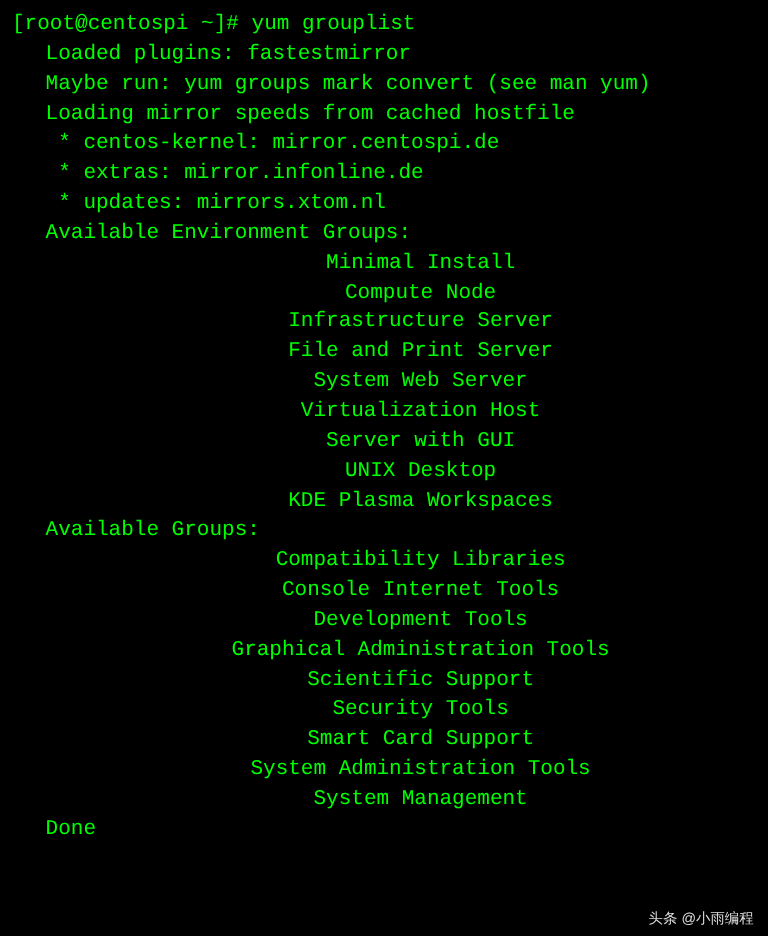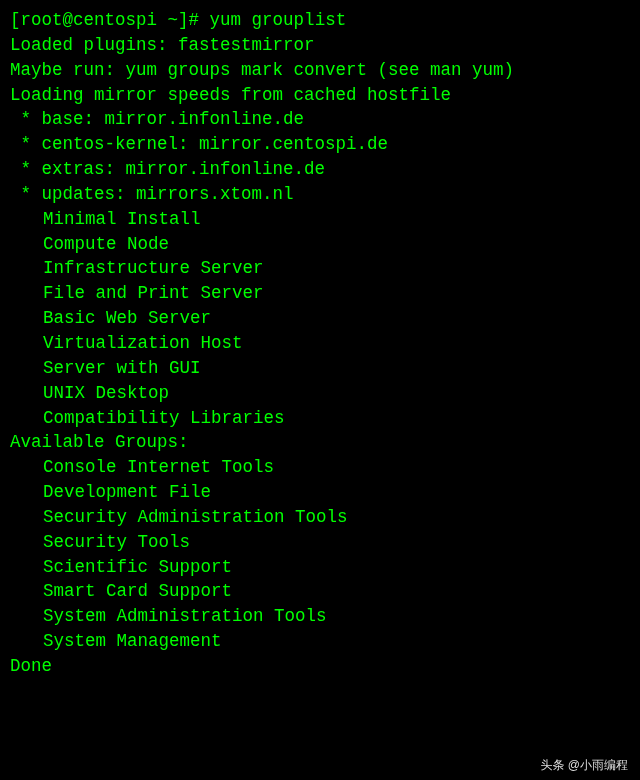--- a/index.html
+++ b/index.html
@@ -9,22 +9,22 @@
       font-family: "Courier New", Courier, monospace;
       font-size: 17.5px;
       line-height: 1.42;
       padding: 8px 10px;
       width: 640px;
       height: 780px;
       overflow: hidden;
       position: relative;
       font-weight: 500;
     }
-    .line { white-space: pre; }
-    .indent2 { padding-left: 33px; }
+    .line { white-space: pre; margin-left: 28px; }
+    .indent2 { padding-left: 33px; text-align: center; }
     .prompt-line { white-space: pre; }
     .watermark {
       position: absolute;
       bottom: 6px;
       right: 12px;
       color: #ddd;
       font-size: 12px;
       font-family: sans-serif;
       font-weight: normal;
     }
@@ -33,41 +33,42 @@
 <body>
 
 <div>
 
   <div class="prompt-line"><span>[</span><span>root</span><span>@</span><span>centospi</span><span> ~</span><span>]#</span> <span>yum grouplist</span></div>
 
   <div class="line">Loaded plugins: fastestmirror</div>
   <div class="line">Maybe run: yum groups mark convert (see man yum)</div>
   <div class="line">Loading mirror speeds from cached hostfile</div>
 
-  <div class="line"> * base: mirror.infonline.de</div>
   <div class="line"> * centos-kernel: mirror.centospi.de</div>
   <div class="line"> * extras: mirror.infonline.de</div>
   <div class="line"> * updates: mirrors.xtom.nl</div>
 
+  <div class="line">Available Environment Groups:</div>
   <div class="line indent2">Minimal Install</div>
   <div class="line indent2">Compute Node</div>
   <div class="line indent2">Infrastructure Server</div>
   <div class="line indent2">File and Print Server</div>
-  <div class="line indent2">Basic Web Server</div>
+  <div class="line indent2">System Web Server</div>
   <div class="line indent2">Virtualization Host</div>
   <div class="line indent2">Server with GUI</div>
   <div class="line indent2">UNIX Desktop</div>
+  <div class="line indent2">KDE Plasma Workspaces</div>
 
+  <div class="line">Available Groups:</div>
   <div class="line indent2">Compatibility Libraries</div>
-  <div class="line">Available Groups:</div>
   <div class="line indent2">Console Internet Tools</div>
-  <div class="line indent2">Development File</div>
-  <div class="line indent2">Security Administration Tools</div>
+  <div class="line indent2">Development Tools</div>
+  <div class="line indent2">Graphical Administration Tools</div>
+  <div class="line indent2">Scientific Support</div>
   <div class="line indent2">Security Tools</div>
-  <div class="line indent2">Scientific Support</div>
   <div class="line indent2">Smart Card Support</div>
   <div class="line indent2">System Administration Tools</div>
   <div class="line indent2">System Management</div>
 
   <div class="line">Done</div>
 
 </div>
 
 <div class="watermark">头条 @小雨编程</div>
 

